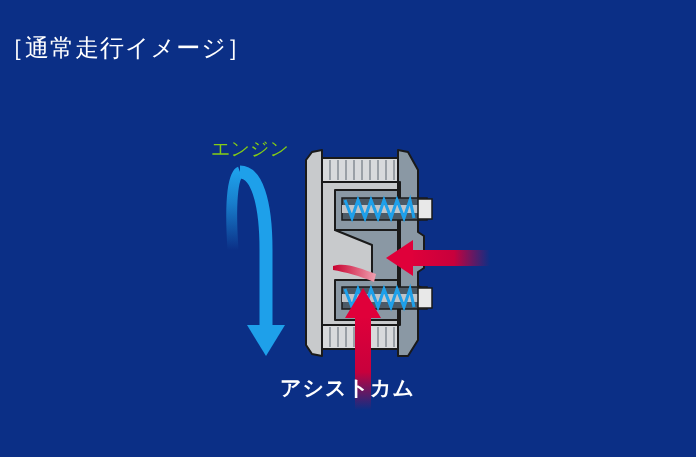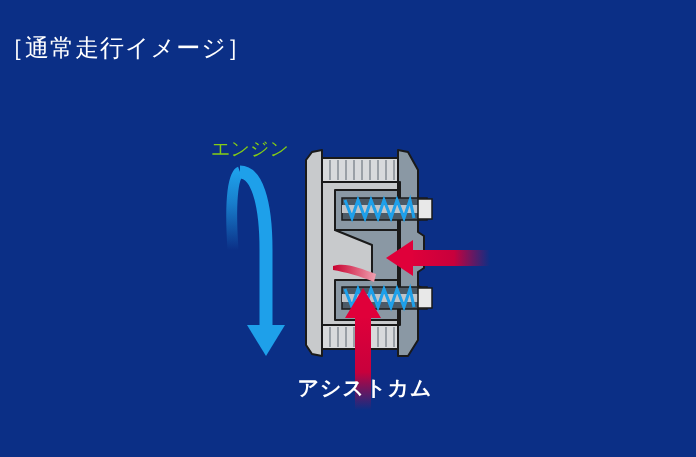--- a/index.html
+++ b/index.html
@@ -13,21 +13,21 @@
       position: absolute; left: 0; top: 32px; width: 648px;
       text-align: left; color: #ffffff; font-size: 24px; font-weight: normal;
       letter-spacing: 1px;
     }
     .torque-label {
       position: absolute; left: 200px; top: 96px; width: 100px;
       text-align: center; color: #84cc16; font-size: 19px; line-height: 31px; margin-top: 37px;
     }
     .cam-label {
       position: absolute; left: 280px; top: 374px; width: 170px;
-      text-align: center; color: #ffffff; font-size: 21px; font-weight: bold;
+      text-align: left; color: #ffffff; font-size: 21px; font-weight: bold;
       letter-spacing: 1px;
     }
     svg.diagram { position: absolute; left: 0; top: 0; }
   </style>
 </head>
 <body>
 
 <div class="title">［通常走行イメージ］</div>
 
 <div class="torque-label">

